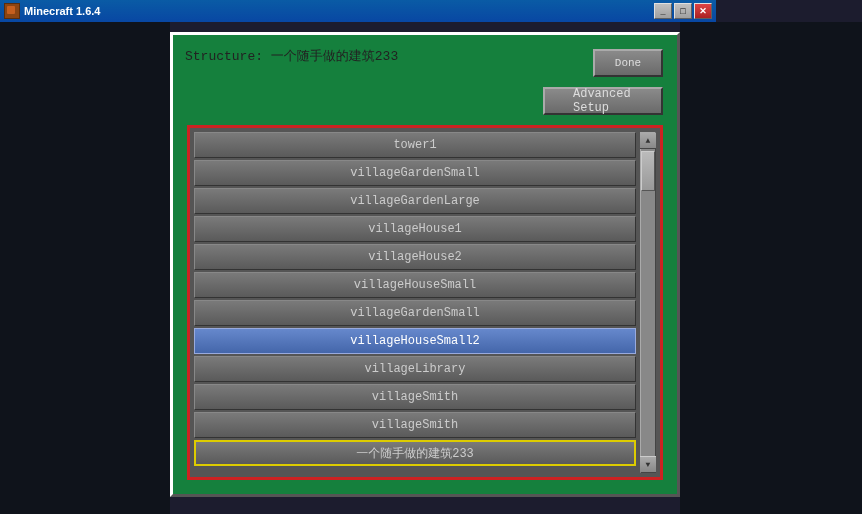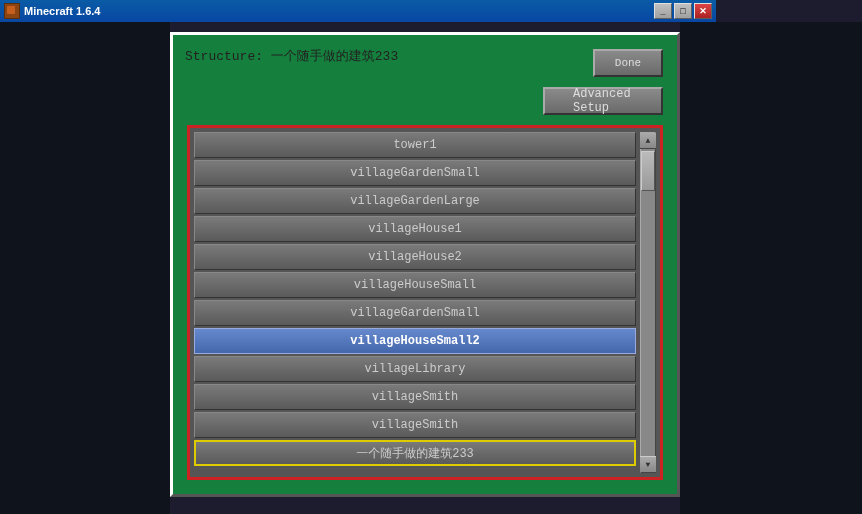--- a/index.html
+++ b/index.html
@@ -209,21 +209,20 @@
       font-family: 'Courier New', monospace;
       font-size: 12px;
       cursor: pointer;
       flex-shrink: 0;
     }
 
     .list-item.selected {
       background: linear-gradient(to bottom, #6688cc, #4466aa);
       border-color: #99aadd;
       color: #fff;
-      font-weight: bold;
     }
 
     .list-item.highlighted {
       border: 2px solid #ddcc00;
       background: linear-gradient(to bottom, #7a7a7a, #5a5a5a);
       color: #ccc;
     }
 
     
     .scrollbar {

